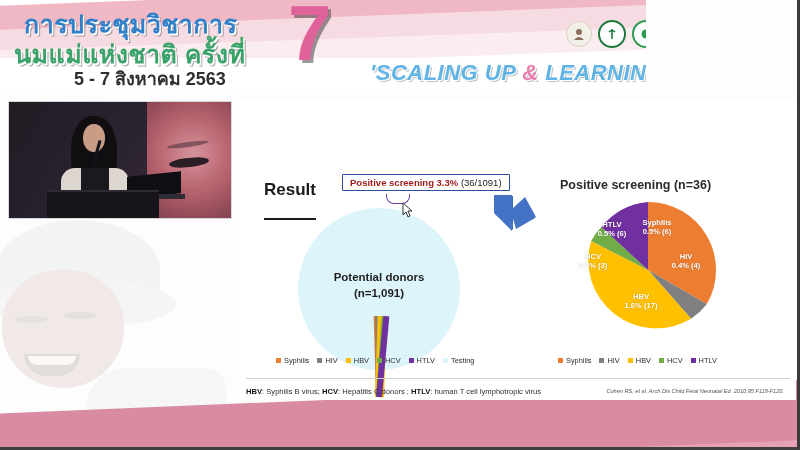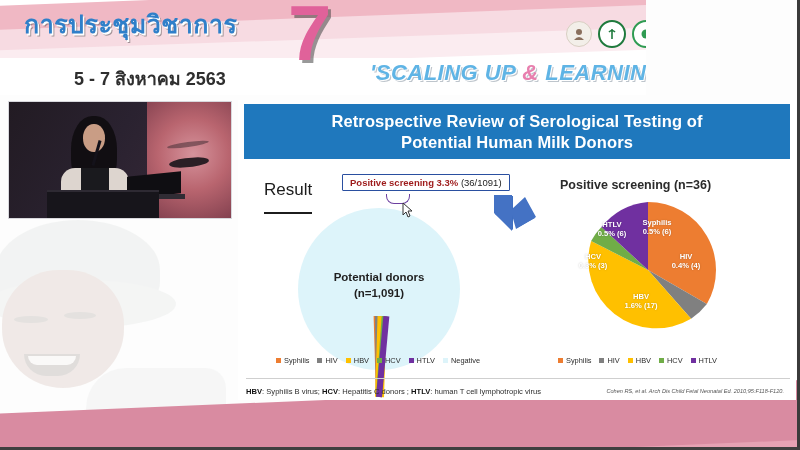--- a/index.html
+++ b/index.html
@@ -103,22 +103,22 @@
   }
   .slide-title{
     position:absolute;left:6px;top:4px;width:546px;height:55px;
     background:#1f78bd;color:#ffffff;
     display:flex;flex-direction:column;align-items:center;justify-content:center;
     font-size:16.5px;font-weight:bold;line-height:1.25;text-align:center;
     letter-spacing:.1px;
   }
 
   .result-lbl{
-    position:absolute;left:26px;top:80px;font-size:17px;font-weight:normal;color:#1c1c1c;
-    border-bottom:2px solid #1c1c1c;padding-bottom:12px;text-align:center;
+    position:absolute;left:26px;top:80px;font-size:17px;font-weight:bold;color:#1c1c1c;
+    border-bottom:2px solid #1c1c1c;padding-bottom:18px;text-align:center;
   }
 
   .callout{
     position:absolute;left:104px;top:74px;
     background:#ffffff;border:1.6px solid #2a4fa0;border-radius:1px;
     padding:2px 7px;white-space:nowrap;font-size:9.5px;
   }
   .callout .pct{color:#9e1b1b;font-weight:bold;}
   .callout .frac{color:#1d1d1d;}
 
@@ -180,20 +180,21 @@
 
 <div id="root">
 
   <div class="header">
     <div class="hdr-band-a"></div>
     <div class="hdr-band-b"></div>
     <div class="hdr-band-c"></div>
     <div class="hdr-white"></div>
 
     <div class="thai1">การประชุมวิชาการ</div>
+    <div class="thai2">นมแม่แห่งชาติ ครั้งที่</div>
     <div class="big7">7</div>
     <div class="thai-date">5 - 7 สิงหาคม 2563</div>
 
     <div class="tagline">
       <span>'SCALING UP </span><span class="amp">&amp;</span><span> LEARNING MORE'</span>
     </div>
 
     <div class="logos">
       <div class="logo" style="background:#f3efe9;border:1px solid #d8cfc2;">
         <svg width="16" height="16" viewBox="0 0 16 16">
@@ -263,24 +264,20 @@
     <div class="b-face"></div>
     <div class="b-eye1"></div>
     <div class="b-eye2"></div>
     <div class="b-mouth"></div>
     <div class="b-teeth"></div>
     <div class="b-body"></div>
   </div>
 
   <div class="slide">
 
-    <div class="slide-title">
-      <span>Retrospective Review of Serological Testing of</span>
-      <span>Potential Human Milk Donors</span>
-    </div>
 
     <div class="result-lbl">Result</div>
 
     <div class="callout">
       <span class="pct">Positive screening 3.3%</span><span class="frac"> (36/1091)</span>
     </div>
     <div class="bracket"></div>
 
     <svg class="arrow" viewBox="0 0 48 48">
       <path d="M4 4 L22 4 L22 18 L34 6 L44 26 L26 36 L22 24 L22 38 L4 22 Z" fill="#3f6fc0"></path>
@@ -351,21 +348,21 @@
       <span class="legend-item">
           <i class="lg-sw" style="background:#70AD47"></i>
           <span>HCV</span>
         </span>
       <span class="legend-item">
           <i class="lg-sw" style="background:#7030A0"></i>
           <span>HTLV</span>
         </span>
       <span class="legend-item">
           <i class="lg-sw" style="background:#DDF4FA"></i>
-          <span>Negative</span>
+          <span>Testing</span>
         </span>
     </div>
 
     <div class="legend legend-right">
       <span class="legend-item">
           <i class="lg-sw" style="background:#ED7D31"></i>
           <span>Syphilis</span>
         </span>
       <span class="legend-item">
           <i class="lg-sw" style="background:#808080"></i>

